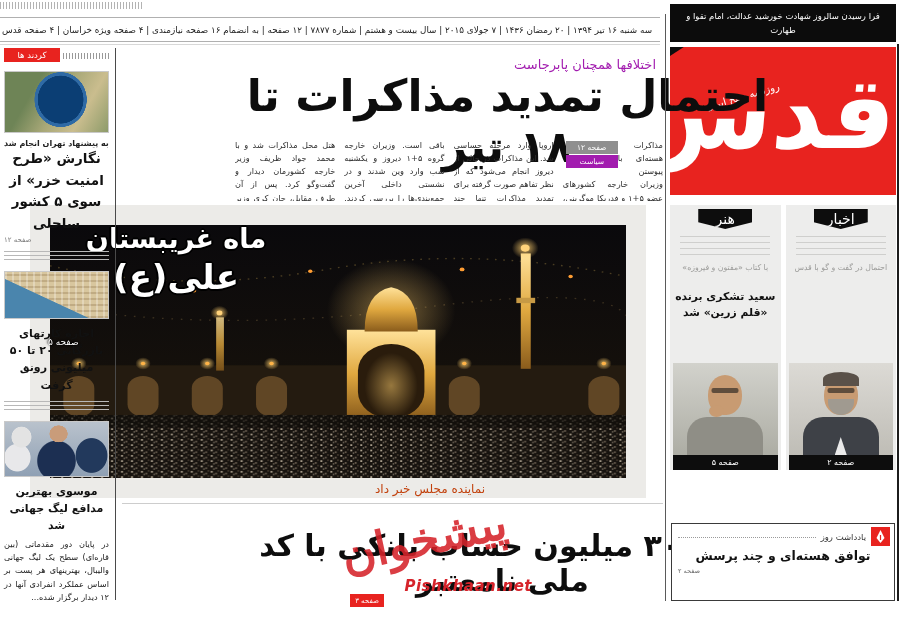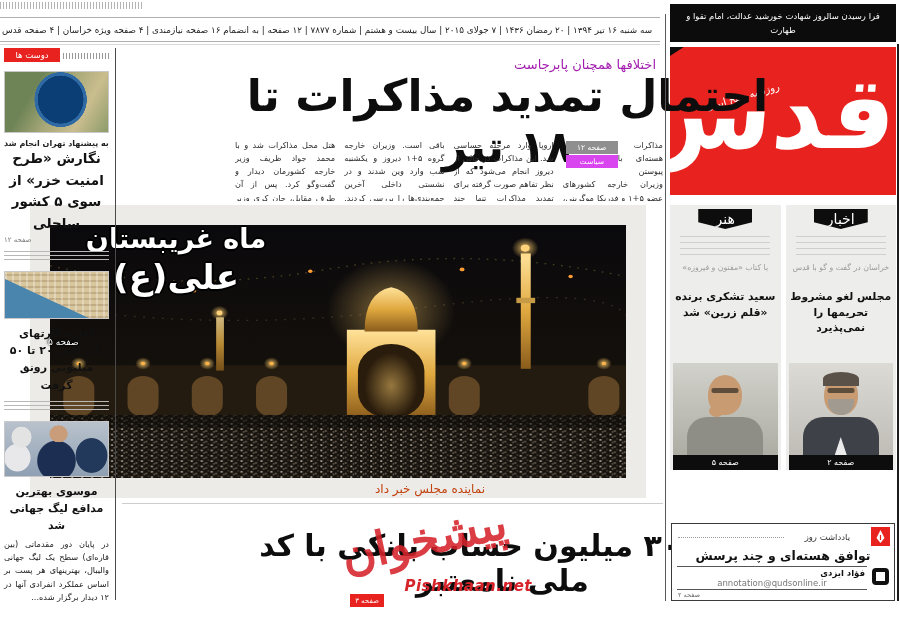--- a/index.html
+++ b/index.html
@@ -34,21 +34,21 @@
   .p-beard{position:absolute;top:36px;left:50%;transform:translateX(-50%);width:26px;height:16px;border-radius:0 0 13px 13px;background:#e8e5df;}
   .p-beard.gray{background:#a09a90;}
   .p-glasses{position:absolute;top:25px;left:50%;transform:translateX(-50%);width:27px;height:5px;background:rgba(25,25,25,.6);border-radius:2px;}
   .p-body{position:absolute;bottom:0;left:50%;transform:translateX(-50%);width:76px;height:38px;border-radius:20px 20px 0 0;background:#3e4147;}
   .p-body.robe{background:#2e2d2b;} .p-body.jacket{background:#8f8e86;}
   .p-shirt{position:absolute;bottom:0;left:50%;transform:translateX(-50%);width:12px;height:18px;background:#eaeaea;clip-path:polygon(50% 0,100% 100%,0 100%);}
   .p-hand{position:absolute;top:42px;left:34%;width:15px;height:12px;border-radius:50%;background:#c89b72;}
   .rail-pagebar{width:100%;height:15px;background:#0d0d0d;color:#fff;font-size:8px;display:flex;align-items:center;justify-content:center;}
   
   .note-box{position:absolute;top:523px;right:5px;width:224px;height:78px;border:1px solid #3a3a3a;background:#fff;box-sizing:border-box;}
-  .note-header{display:flex;align-items:center;gap:21px;padding:3px 4px 1px;}
+  .note-header{display:flex;align-items:center;gap:5px;padding:3px 4px 1px;}
   .note-icon{width:19px;height:19px;background:#e8231f;display:flex;align-items:center;justify-content:center;flex:0 0 auto;}
   .note-label{font-size:8.5px;color:#333;white-space:nowrap;}
   .note-leader{flex:1;border-bottom:1px dotted #9a9a9a;height:1px;margin-left:2px;}
   .note-title{text-align:center;font-weight:bold;font-size:12.5px;margin:1px 0 3px;}
   .note-author-row{display:flex;align-items:flex-start;gap:5px;padding:0 5px;}
   .note-sq{width:9px;height:9px;border:4px solid #111;border-radius:4px;background:#fff;flex:0 0 auto;margin-top:2px;}
   .note-meta{flex:1;border-top:1px solid #555;border-bottom:1px solid #555;padding:1px 2px;}
   .note-author{font-weight:bold;font-size:8.5px;}
   .note-email{font-size:8.5px;color:#777;direction:ltr;text-align:center;}
   .note-page{font-size:6.5px;color:#666;text-align:left;padding:1px 6px;}
@@ -78,21 +78,21 @@
   .sb-body{font-size:8.2px;line-height:1.62;text-align:justify;color:#222;}
   .sb-body .sq-icon{float:left;width:14px;height:14px;border:5px solid #b8b8b2;border-radius:5px;background:#fff;margin:3px 3px 2px 0;}
   .sb-tail-gray{color:#888;}
   
   .lead-kicker{position:absolute;top:57px;right:244px;width:430px;text-align:right;color:#a21caf;font-size:13px;}
   .lead-headline{position:absolute;top:71px;right:120px;width:545px;text-align:center;font-size:44px;font-weight:bold;letter-spacing:-1px;color:#0d0d0d;line-height:1.15;}
   .lead-cols{position:absolute;top:139px;right:237px;width:428px;height:62px;display:flex;gap:9px;}
   .lead-col{flex:1;font-size:8.2px;line-height:1.6;text-align:justify;color:#2e2e2e;overflow:hidden;}
   .lead-badge{float:left;width:52px;margin:2px 0 2px 3px;}
   .lead-badge .b-top{background:#8f8f8f;color:#fff;font-size:7.5px;height:13px;display:flex;align-items:center;justify-content:center;}
-  .lead-badge .b-bot{background:#d946ef;color:#fff;font-size:7.5px;height:13px;display:flex;align-items:center;justify-content:center;margin-top:1px;font-family:Liberation Serif, serif;}
+  .lead-badge .b-bot{background:#a21caf;color:#fff;font-size:7.5px;height:13px;display:flex;align-items:center;justify-content:center;margin-top:1px;font-family:Liberation Serif, serif;}
   
   .main-photo{position:absolute;top:205px;right:254px;width:616px;height:293px;background:#ecebe8;padding:20px;box-sizing:border-box;}
   .main-photo svg{display:block;width:100%;height:100%;}
   .photo-title{position:absolute;top:16px;left:12px;width:268px;text-align:center;color:#fff;font-weight:bold;
      text-shadow:-2px 0 #000,2px 0 #000,0 -2px #000,0 2px #000,-1px -1px #000,1px 1px #000,-1px 1px #000,1px -1px #000;}
   .photo-title .t1{font-size:27px;line-height:1.3;}
   .photo-title .t2{font-size:34px;line-height:1.25;}
   .photo-pageref{position:absolute;top:132px;left:18px;font-size:9px;color:#fff;text-shadow:1px 1px 2px #000,-1px -1px 2px #000;}
   
   .hrule{position:absolute;top:503px;right:237px;width:541px;height:1px;background:#cdcdcd;}
@@ -226,22 +226,21 @@
   <div class="second-kicker">نماینده مجلس خبر داد</div>
   <div class="second-headline">ثبت ۳۰ میلیون حساب بانکی با کد ملی نامعتبر</div>
   <div class="wm-fa">پیشخوان</div>
   <div class="wm-en">Pishkhaan.net</div>
   <div class="second-badge">صفحه ۳</div>
 
   <div class="rail">
     <div class="rail-col">
       <div class="rail-tab">اخبار</div>
       <div class="rail-lines"></div>
-      <div class="rail-kicker">خراسان در گفت و گو با قدس</div>
-      <div class="rail-headline">مجلس لغو مشروط تحریمها را نمی‌پذیرد</div>
+      <div class="rail-kicker">احتمال در گفت و گو با قدس</div>
       <div class="portrait ph-a">
         <div class="p-body"></div>
         <div class="p-shirt"></div>
         <div class="p-head"></div>
         <div class="p-hair"></div>
         <div class="p-beard gray"></div>
         <div class="p-glasses"></div>
       </div>
       <div class="rail-pagebar">صفحه ۲</div>
     </div>
@@ -265,34 +264,27 @@
       <div class="note-icon">
         <svg width="9" height="13" viewBox="0 0 9 13">
             <path d="M4.5 0 L8.5 8 L4.5 13 L0.5 8 Z" fill="#fff"></path>
             <rect x="3.9" y="5" width="1.2" height="5" fill="#e8231f"></rect>
           </svg>
       </div>
       <span class="note-label">یادداشت روز</span>
       <span class="note-leader"></span>
     </div>
     <div class="note-title">توافق هسته‌ای و چند پرسش</div>
-    <div class="note-author-row">
-      <div class="note-sq"></div>
-      <div class="note-meta">
-        <div class="note-author">فؤاد ایزدی</div>
-        <div class="note-email">annotation@qudsonline.ir</div>
-      </div>
-    </div>
     <div class="note-page">صفحه ۲</div>
   </div>
 
   <div class="sidebar">
     <div class="sb-tabrow">
       <div class="sb-hatch"></div>
-      <div class="sb-tab">دوست ها</div>
+      <div class="sb-tab">کردند ها</div>
     </div>
 
     <div class="sb-img img-caspian"></div>
     <div class="sb-kicker">به پیشنهاد تهران انجام شد</div>
     <div class="sb-headline1">نگارش «طرح امنیت خزر» از سوی ۵ کشور ساحلی</div>
     <div class="sb-pageref">صفحه ۱۲</div>
     <div class="sb-divider"></div>
 
     <div class="sb-img img-market"></div>
     <div class="sb-headline2">اجاره کارتهای بازرگانی ۲۰ تا ۵۰ میلیونی رونق گرفت</div>

